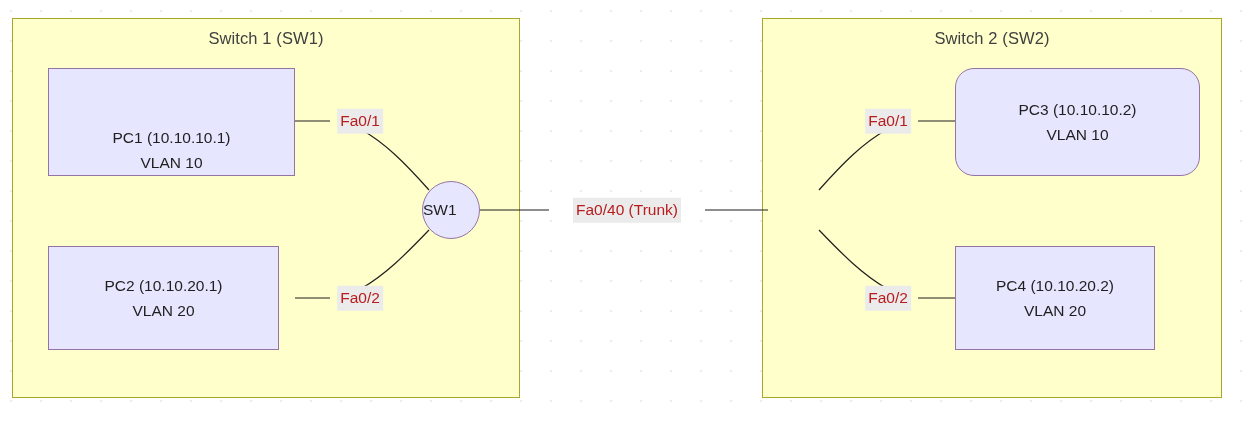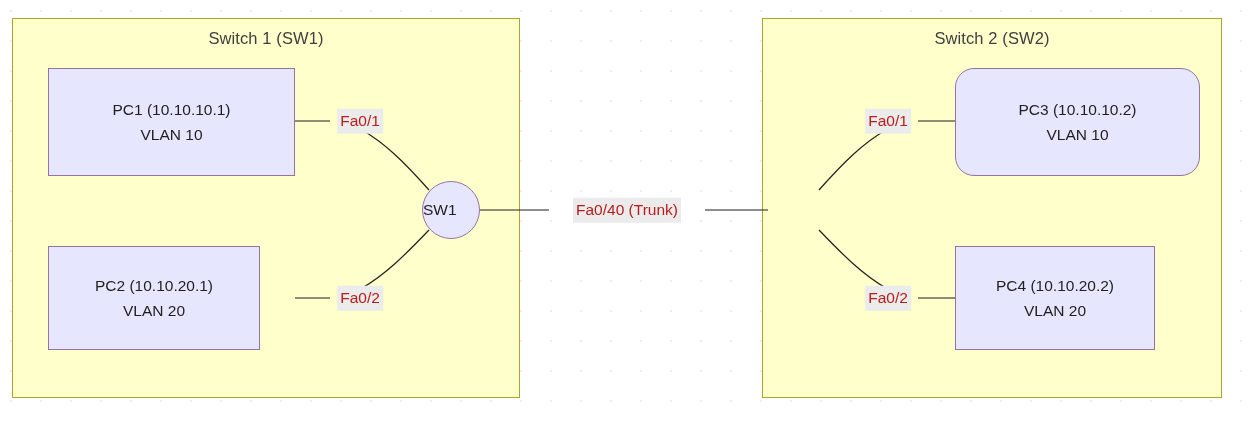--- a/index.html
+++ b/index.html
@@ -128,26 +128,26 @@
     <line x1="480" y1="210" x2="549" y2="210"></line>
     <line x1="705" y1="210" x2="768" y2="210"></line>
 
     <path d="M819,190 C 843,163 863,143 886,130"></path>
     <path d="M918,121 L955,121"></path>
 
     <path d="M819,230 C 843,255 863,275 886,288"></path>
     <path d="M918,298 L955,298"></path>
   </svg>
 
-  <div class="node-box" style="left:48px; top:68px; width:247px; height:108px;">
+  <div class="node-box" style="left:48px; top:68px; width:247px; height:108px;justify-content:flex-end;">
     <div class="node-line">PC1 (10.10.10.1)</div>
     <div class="node-line">VLAN 10</div>
   </div>
 
-  <div class="node-box" style="left:48px; top:246px; width:212px; height:104px;">
+  <div class="node-box" style="left:48px; top:246px; width:231px; height:104px;">
     <div class="node-line">PC2 (10.10.20.1)</div>
     <div class="node-line">VLAN 20</div>
   </div>
 
   <div class="node-box" style="left:955px; top:68px; width:245px; height:108px;border-radius:19px;">
     <div class="node-line">PC3 (10.10.10.2)</div>
     <div class="node-line">VLAN 10</div>
   </div>
 
   <div class="node-box" style="left:955px; top:246px; width:200px; height:104px;">

